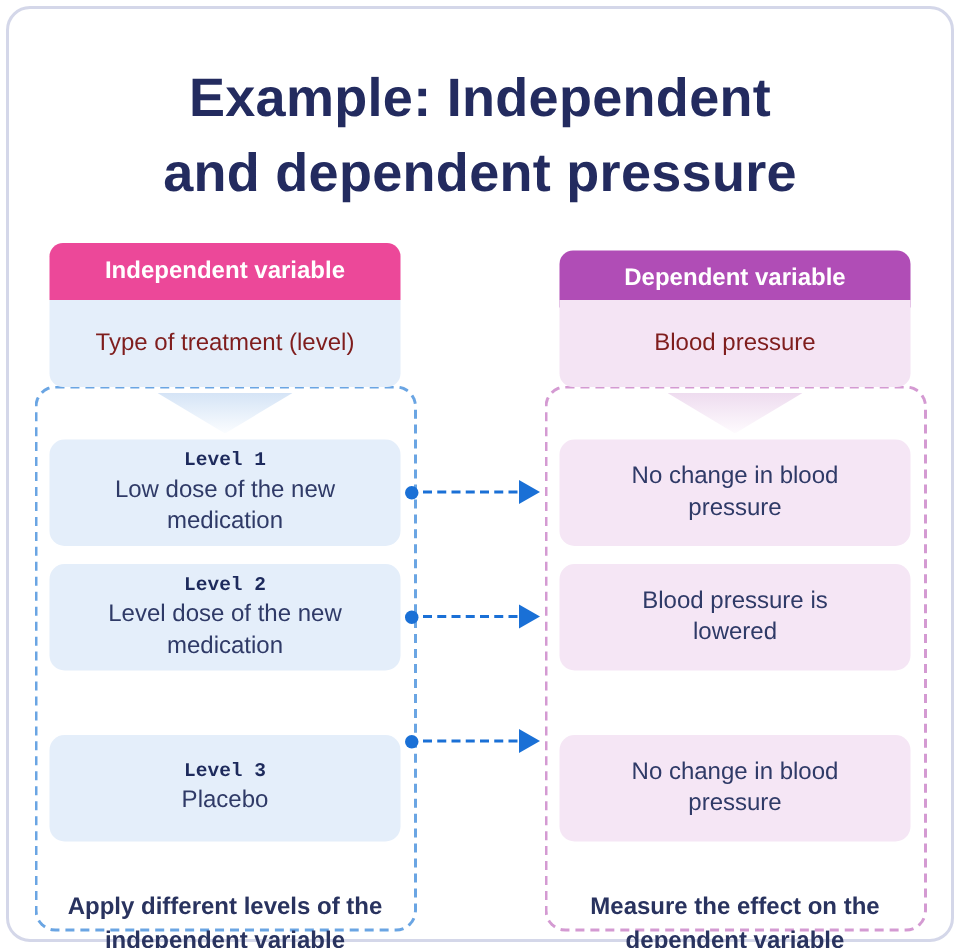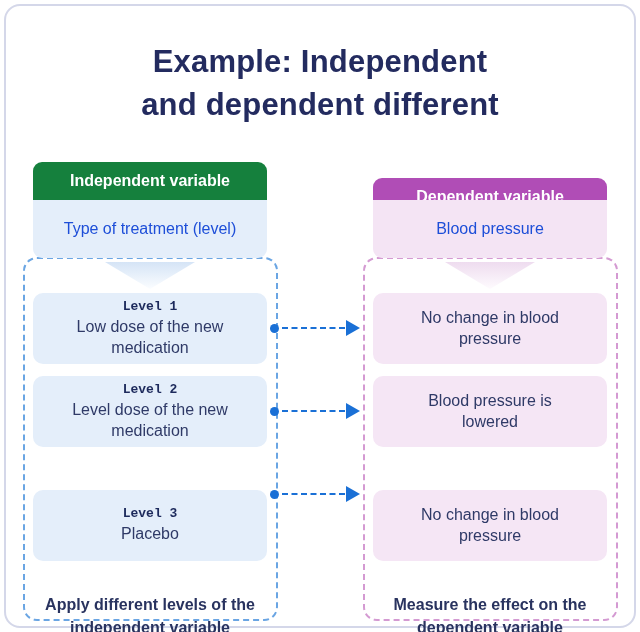--- a/index.html
+++ b/index.html
@@ -6,34 +6,34 @@
   .stage{
     position:relative;width:640px;height:632px;background:#ffffff;overflow:hidden;
     font-family:"Liberation Sans", sans-serif;
   }
   .frame{
     position:absolute;inset:4px;border:2px solid rgba(170,176,212,.5);
     border-radius:16px;pointer-events:none;
   }
   .title{
     position:absolute;top:40px;left:0;width:640px;margin:0;
-    text-align:center;font-size:31px;font-weight:bold;line-height:1.4;
+    text-align:center;font-size:36px;font-weight:bold;line-height:1.4;
     color:#232b5f;letter-spacing:.2px;
   }
   .hdr{
     position:absolute;width:234px;height:38px;border-radius:9px 9px 0 0;
     display:flex;align-items:center;justify-content:center;
     color:#ffffff;font-weight:bold;font-size:16px;
   }
-  .hdr-left{left:33px;top:162px;background:#15803d;}
-  .hdr-right{left:373px;top:178px;background:#b04db6;}
+  .hdr-left{left:33px;top:162px;background:#ec4899;}
+  .hdr-right{left:373px;top:167px;background:#b04db6;}
   .sub{
     position:absolute;width:234px;height:58px;border-radius:0 0 9px 9px;
     display:flex;align-items:center;justify-content:center;
-    font-size:16px;color:#1d4ed8;
+    font-size:16px;color:#7f1d1d;
   }
   .sub-left{left:33px;top:200px;background:#e4eefa;}
   .sub-right{left:373px;top:200px;background:#f4e4f4;}
   .dashed{
     position:absolute;top:257px;width:251px;height:360px;border-radius:14px;
   }
   .dashed-left{left:23px;border:2px dashed #6aa5e3;}
   .dashed-right{left:363px;border:2px dashed #d49ad2;}
   .tri{
     position:absolute;top:262px;width:90px;height:27px;
@@ -70,21 +70,21 @@
     border-top:8px solid transparent;border-bottom:8px solid transparent;
     border-left:14px solid #1a70d6;
   }
 </style>
 </head>
 <body>
 
 <div class="stage">
   <div class="frame"></div>
 
-  <h1 class="title"><span>Example: Independent</span><br><span>and dependent different</span></h1>
+  <h1 class="title"><span>Example: Independent</span><br><span>and dependent pressure</span></h1>
 
   <div class="dashed dashed-left"></div>
   <div class="hdr hdr-left">Independent variable</div>
   <div class="sub sub-left">Type of treatment (level)</div>
   <div class="tri tri-left"></div>
 
   <div class="box box-blue row1">
     <div class="box-label">Level 1</div>
     <div class="box-text">Low dose of the new medication</div>
   </div>

